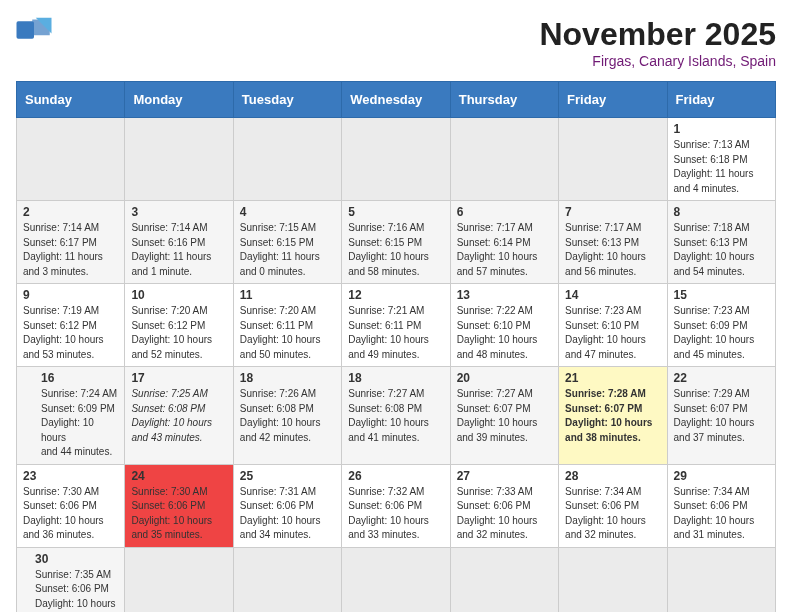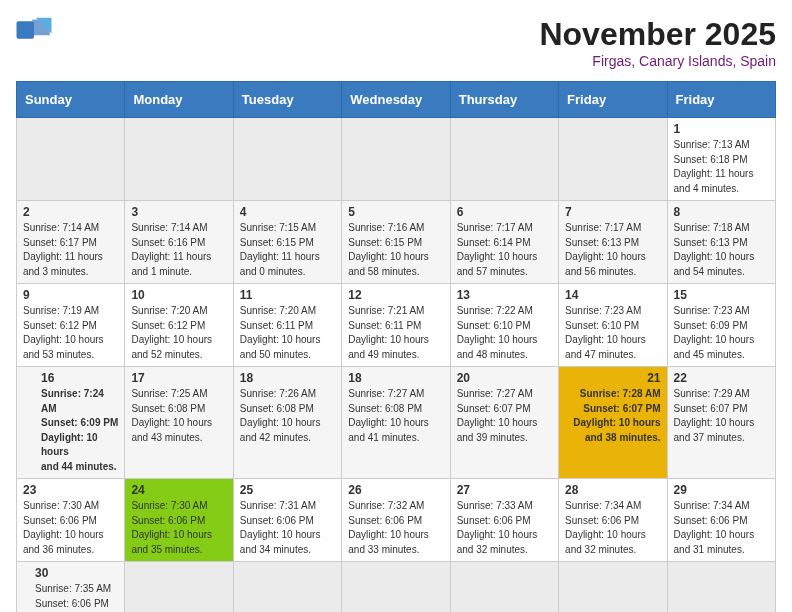--- a/index.html
+++ b/index.html
@@ -226,28 +226,28 @@
           <span class="day-num">15</span>
           <div class="day-info" style="white-space: pre-line;">Sunrise: 7:23 AM
 Sunset: 6:09 PM
 Daylight: 10 hours
 and 45 minutes.</div>
         </td>
       </tr>
       <tr style="background: rgb(245, 245, 245);">
         <td style="background: rgb(245, 245, 245); padding-left: 24px;">
           <span class="day-num">16</span>
-          <div class="day-info" style="white-space: pre-line; font-weight: bold;">Sunrise: 7:24 AM
+          <div class="day-info" style="white-space: pre-line;">Sunrise: 7:24 AM
 Sunset: 6:09 PM
 Daylight: 10 hours
 and 44 minutes.</div>
         </td>
         <td style="background: rgb(245, 245, 245);">
           <span class="day-num">17</span>
-          <div class="day-info" style="white-space: pre-line;">Sunrise: 7:25 AM
+          <div class="day-info" style="white-space: pre-line; font-style: italic;">Sunrise: 7:25 AM
 Sunset: 6:08 PM
 Daylight: 10 hours
 and 43 minutes.</div>
         </td>
         <td style="background: rgb(245, 245, 245);">
           <span class="day-num">18</span>
           <div class="day-info" style="white-space: pre-line;">Sunrise: 7:26 AM
 Sunset: 6:08 PM
 Daylight: 10 hours
 and 42 minutes.</div>
@@ -259,21 +259,21 @@
 Daylight: 10 hours
 and 41 minutes.</div>
         </td>
         <td style="background: rgb(245, 245, 245);">
           <span class="day-num">20</span>
           <div class="day-info" style="white-space: pre-line;">Sunrise: 7:27 AM
 Sunset: 6:07 PM
 Daylight: 10 hours
 and 39 minutes.</div>
         </td>
-        <td style="background: #eab308; text-align: right;">
+        <td style="background: #fef9c3;">
           <span class="day-num">21</span>
           <div class="day-info" style="white-space: pre-line; font-weight: bold;">Sunrise: 7:28 AM
 Sunset: 6:07 PM
 Daylight: 10 hours
 and 38 minutes.</div>
         </td>
         <td style="background: rgb(245, 245, 245);">
           <span class="day-num">22</span>
           <div class="day-info" style="white-space: pre-line;">Sunrise: 7:29 AM
 Sunset: 6:07 PM
@@ -282,21 +282,21 @@
         </td>
       </tr>
       <tr style="background: rgb(255, 255, 255);">
         <td style="background: rgb(255, 255, 255);">
           <span class="day-num">23</span>
           <div class="day-info" style="white-space: pre-line;">Sunrise: 7:30 AM
 Sunset: 6:06 PM
 Daylight: 10 hours
 and 36 minutes.</div>
         </td>
-        <td style="background: #84cc16;">
+        <td style="background: #ef4444;">
           <span class="day-num">24</span>
           <div class="day-info" style="white-space: pre-line;">Sunrise: 7:30 AM
 Sunset: 6:06 PM
 Daylight: 10 hours
 and 35 minutes.</div>
         </td>
         <td style="background: rgb(255, 255, 255);">
           <span class="day-num">25</span>
           <div class="day-info" style="white-space: pre-line;">Sunrise: 7:31 AM
 Sunset: 6:06 PM

